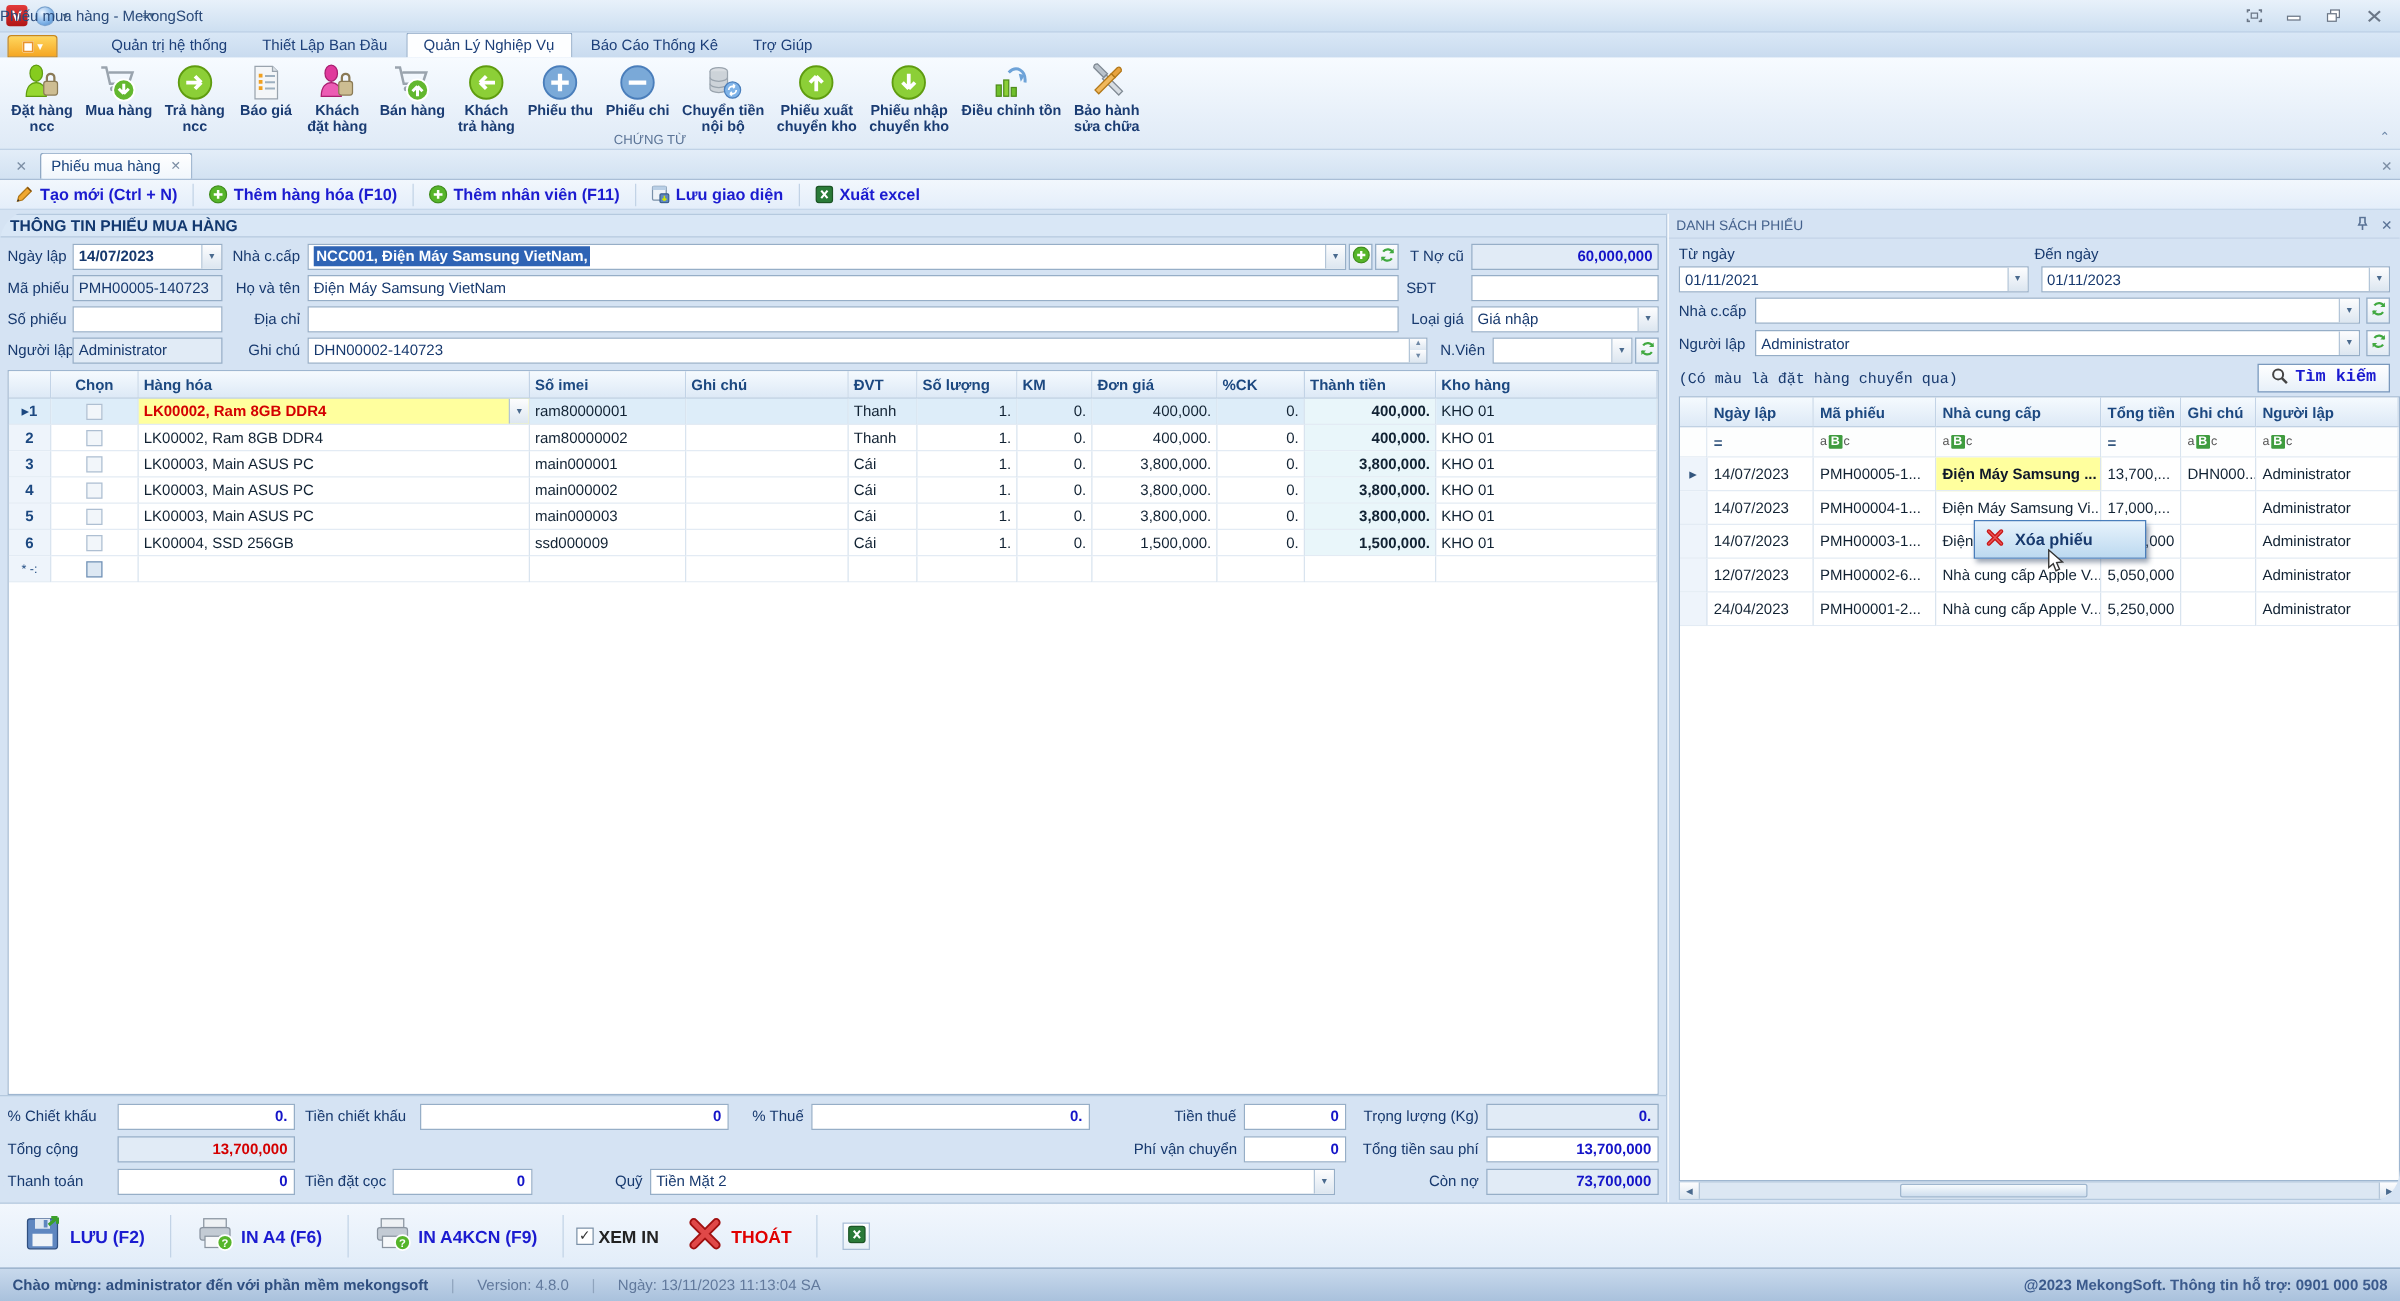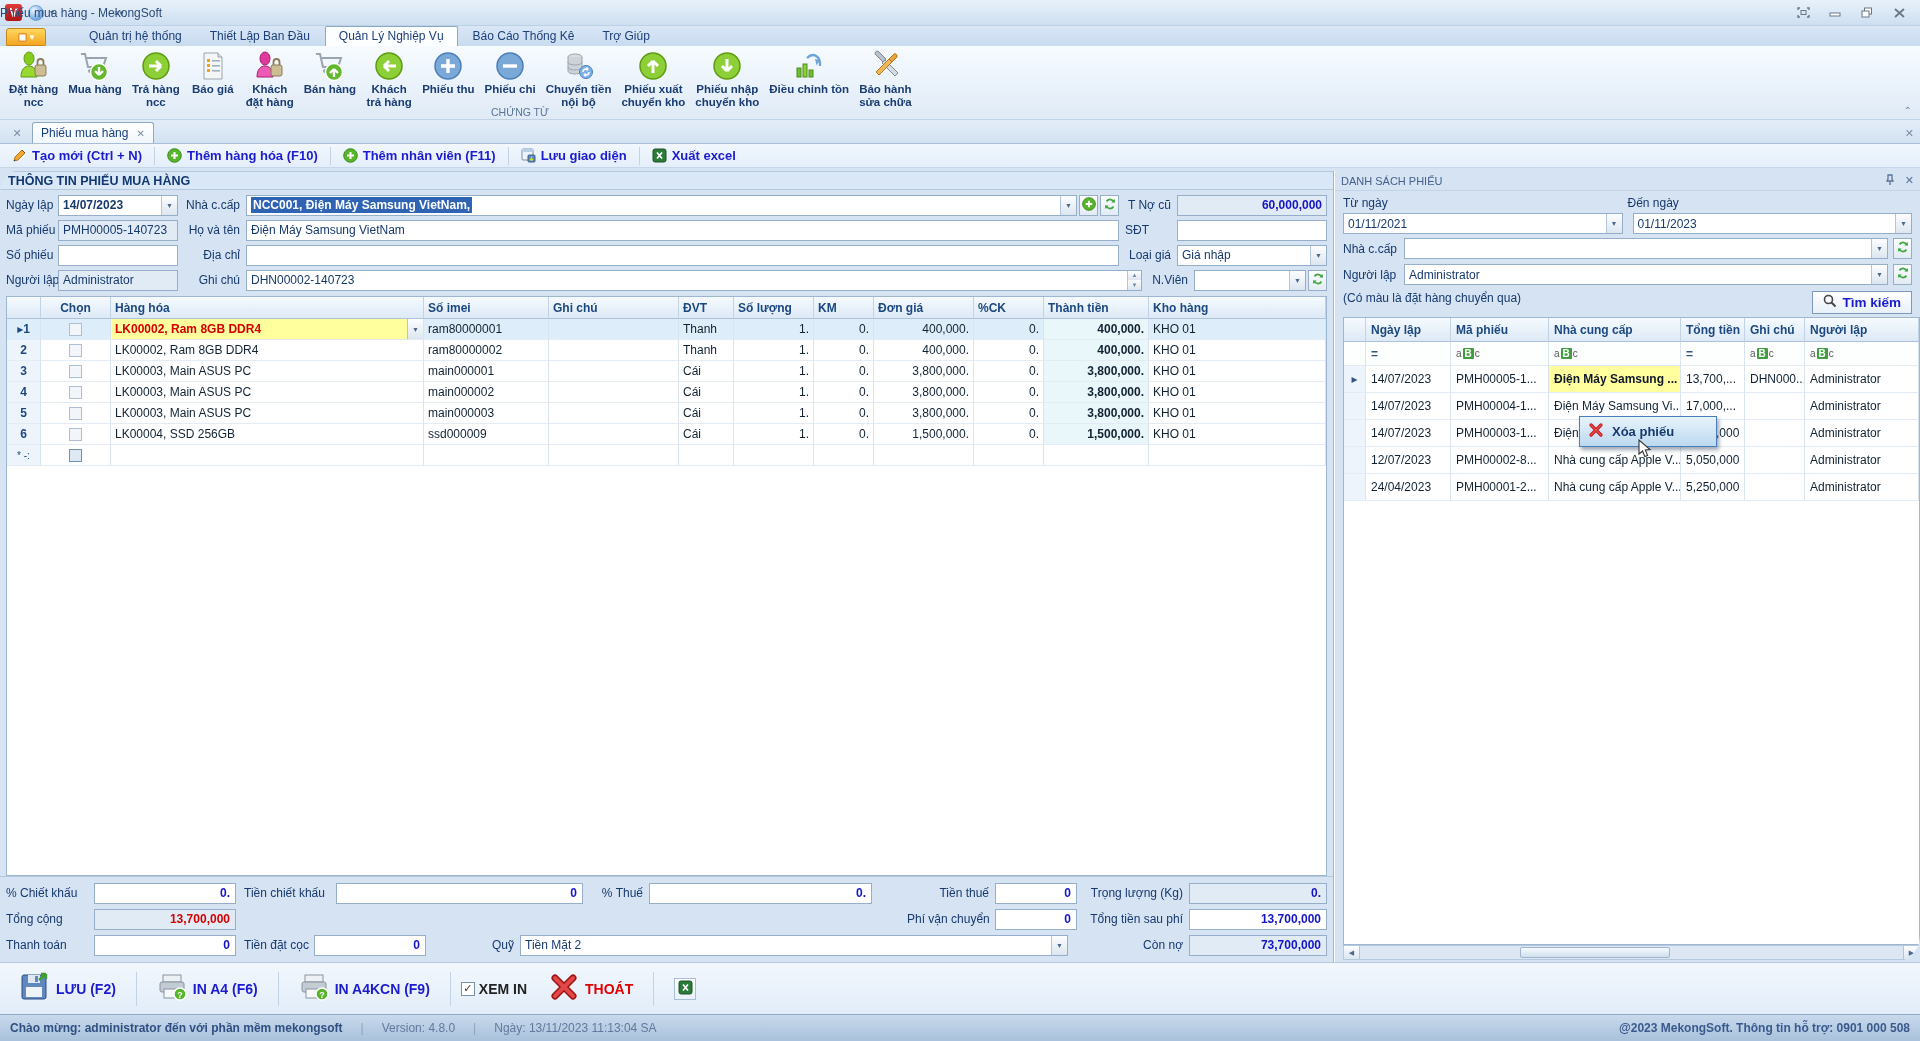--- a/index.html
+++ b/index.html
@@ -130,21 +130,21 @@
   .sb-right { margin-left:auto; font-weight:bold; color:#3b5a8c; }
 
   
   .right-pane { flex:1; display:flex; flex-direction:column; background:#d5e3f3; border-left:1px solid #ffffff; position:relative; overflow:hidden;}
   .rp-title { height:20px; display:flex; align-items:center; padding:0 6px; color:#44618c; font-size:11px; border-bottom:1px solid #c3d4e7;}
   .rp-title .rp-icons { margin-left:auto; display:flex; gap:10px; color:#5a7396; font-size:11px; align-items:center;}
   .rp-filters { padding:2px 8px 4px 8px; display:flex; flex-direction:column; gap:3px; }
   .rp-lblrow { display:flex; height:17px; align-items:flex-end; }
   .rp-daterow { display:flex; gap:10px; }
   .rp-frow { display:flex; align-items:center; height:23px; gap:3px;}
-  .rp-note-row { display:flex; padding:1px 8px 3px 8px; }
+  .rp-note-row { display:flex; align-items:center; padding:1px 8px 3px 8px;font-family:Liberation Mono, monospace; }
   .search-btn { margin-left:auto; height:23px; border:1px solid #7a99bd; background:linear-gradient(#ffffff,#e7f0f9); display:flex; align-items:center; gap:5px; padding:0 10px; }
   .search-btn b { color:#1b1bd0; font-size:13.5px; }
   .search-btn svg { width:14px; height:14px; }
 
   .rgrid { flex:1; margin:0 0 0 8px; border:1px solid #9eb6d0; background:#fff; display:flex; flex-direction:column; overflow:hidden; }
   .rg-row { display:flex; height:27px; flex:0 0 27px; }
   .rg-cell { border-right:1px solid #d9e4ef; border-bottom:1px solid #e3ebf4; display:flex; align-items:center; padding:0 5px; overflow:hidden; white-space:nowrap; color:#123; }
   .rg-head { height:24px; flex:0 0 24px;}
   .rg-head .rg-cell { background:linear-gradient(#f5fafe,#dde9f6); border-right:1px solid #c2d3e6; border-bottom:1px solid #aec3da; font-weight:bold; color:#1c4880; }
   .rg-filter { height:24px; flex:0 0 24px; }
@@ -897,21 +897,21 @@
             <div class="rg-cell rc2">PMH00003-1...</div>
             <div class="rg-cell rc3">Điện Máy Samsung Vi...</div>
             <div class="rg-cell rc4">4,200,000</div>
             <div class="rg-cell rc5"></div>
             <div class="rg-cell rc6">Administrator</div>
           </div>
 
           <div class="rg-row">
             <div class="rg-cell rc0"></div>
             <div class="rg-cell rc1">12/07/2023</div>
-            <div class="rg-cell rc2">PMH00002-8...</div>
+            <div class="rg-cell rc2">PMH00002-6...</div>
             <div class="rg-cell rc3">Nhà cung cấp Apple V...</div>
             <div class="rg-cell rc4">5,050,000</div>
             <div class="rg-cell rc5"></div>
             <div class="rg-cell rc6">Administrator</div>
           </div>
 
           <div class="rg-row">
             <div class="rg-cell rc0"></div>
             <div class="rg-cell rc1">24/04/2023</div>
             <div class="rg-cell rc2">PMH00001-2...</div>

